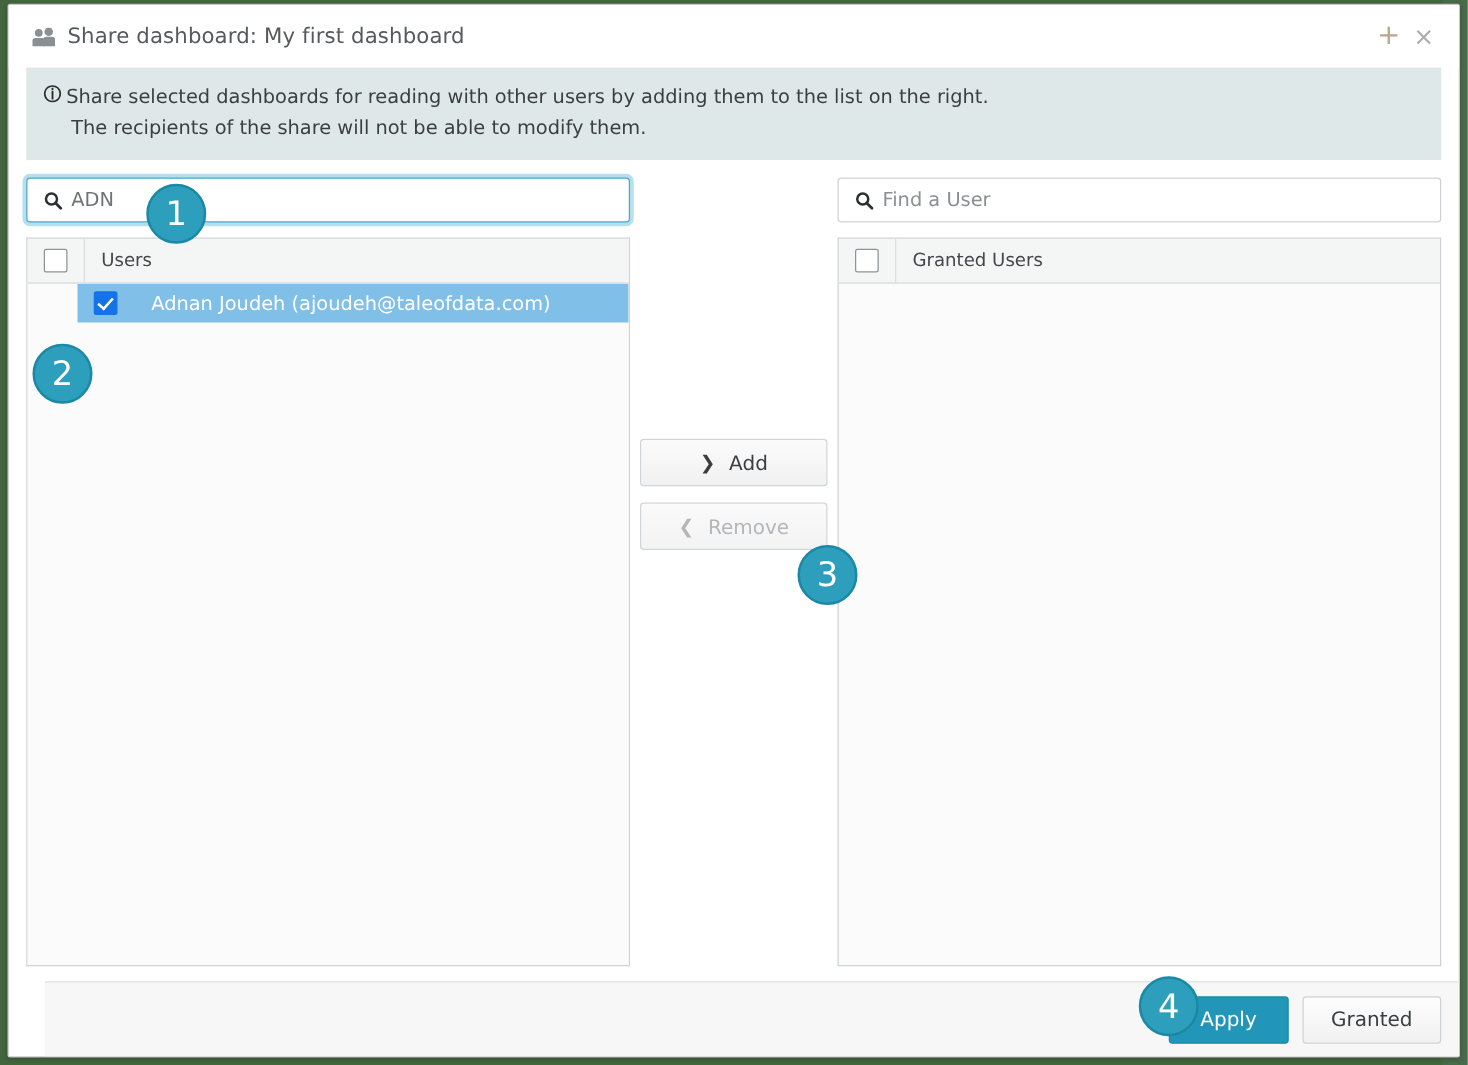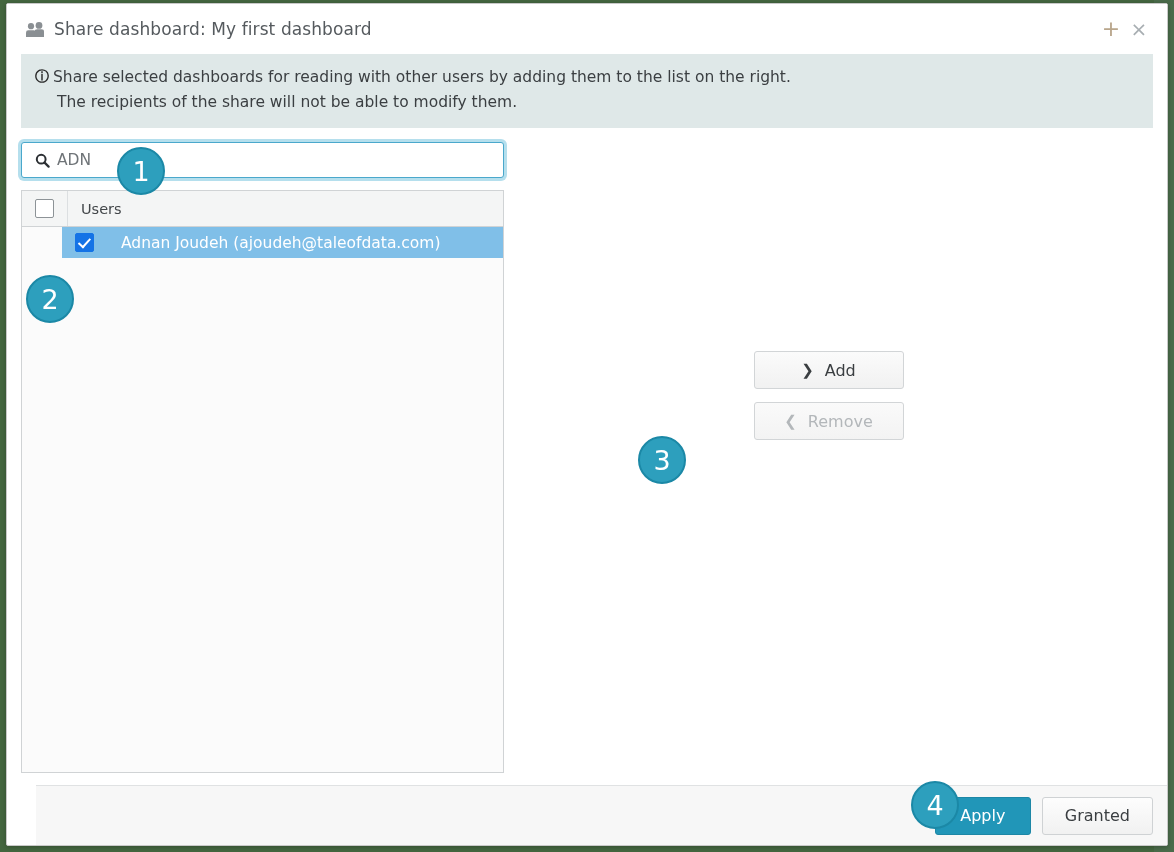--- a/index.html
+++ b/index.html
@@ -390,20 +390,41 @@
             <span class="chev">❯</span>
             <span>Add</span>
           </div>
           <div class="mbtn disabled">
             <span class="chev">❮</span>
             <span>Remove</span>
           </div>
         </div>
       </div>
 
+      <div class="panel">
+        <div class="search">
+          <span class="search-icon">
+            <svg width="15" height="15" viewBox="0 0 15 15">
+              <circle cx="6.2" cy="6.2" r="4.4" fill="none" stroke="#2b2f33" stroke-width="2"></circle>
+              <line x1="9.6" y1="9.6" x2="13.6" y2="13.6" stroke="#2b2f33" stroke-width="2.2" stroke-linecap="round"></line>
+            </svg>
+          </span>
+          <input class="search-input" type="text" placeholder="Find a User" style="">
+        </div>
+
+        <div class="list">
+          <div class="list-head">
+            <span class="cb-cell">
+              <span class="cb"></span>
+            </span>
+            <span class="head-label">Granted Users</span>
+          </div>
+          <div class="list-rows"></div>
+        </div>
+      </div>
     </div>
 
     <div class="footer">
       <div class="fbtn primary">Apply</div>
       <div class="fbtn secondary">Granted</div>
     </div>
   </div>
 
   <div class="badge" style="left:117px;top:147px">1</div>
   <div class="badge" style="left:26px;top:275px">2</div>

